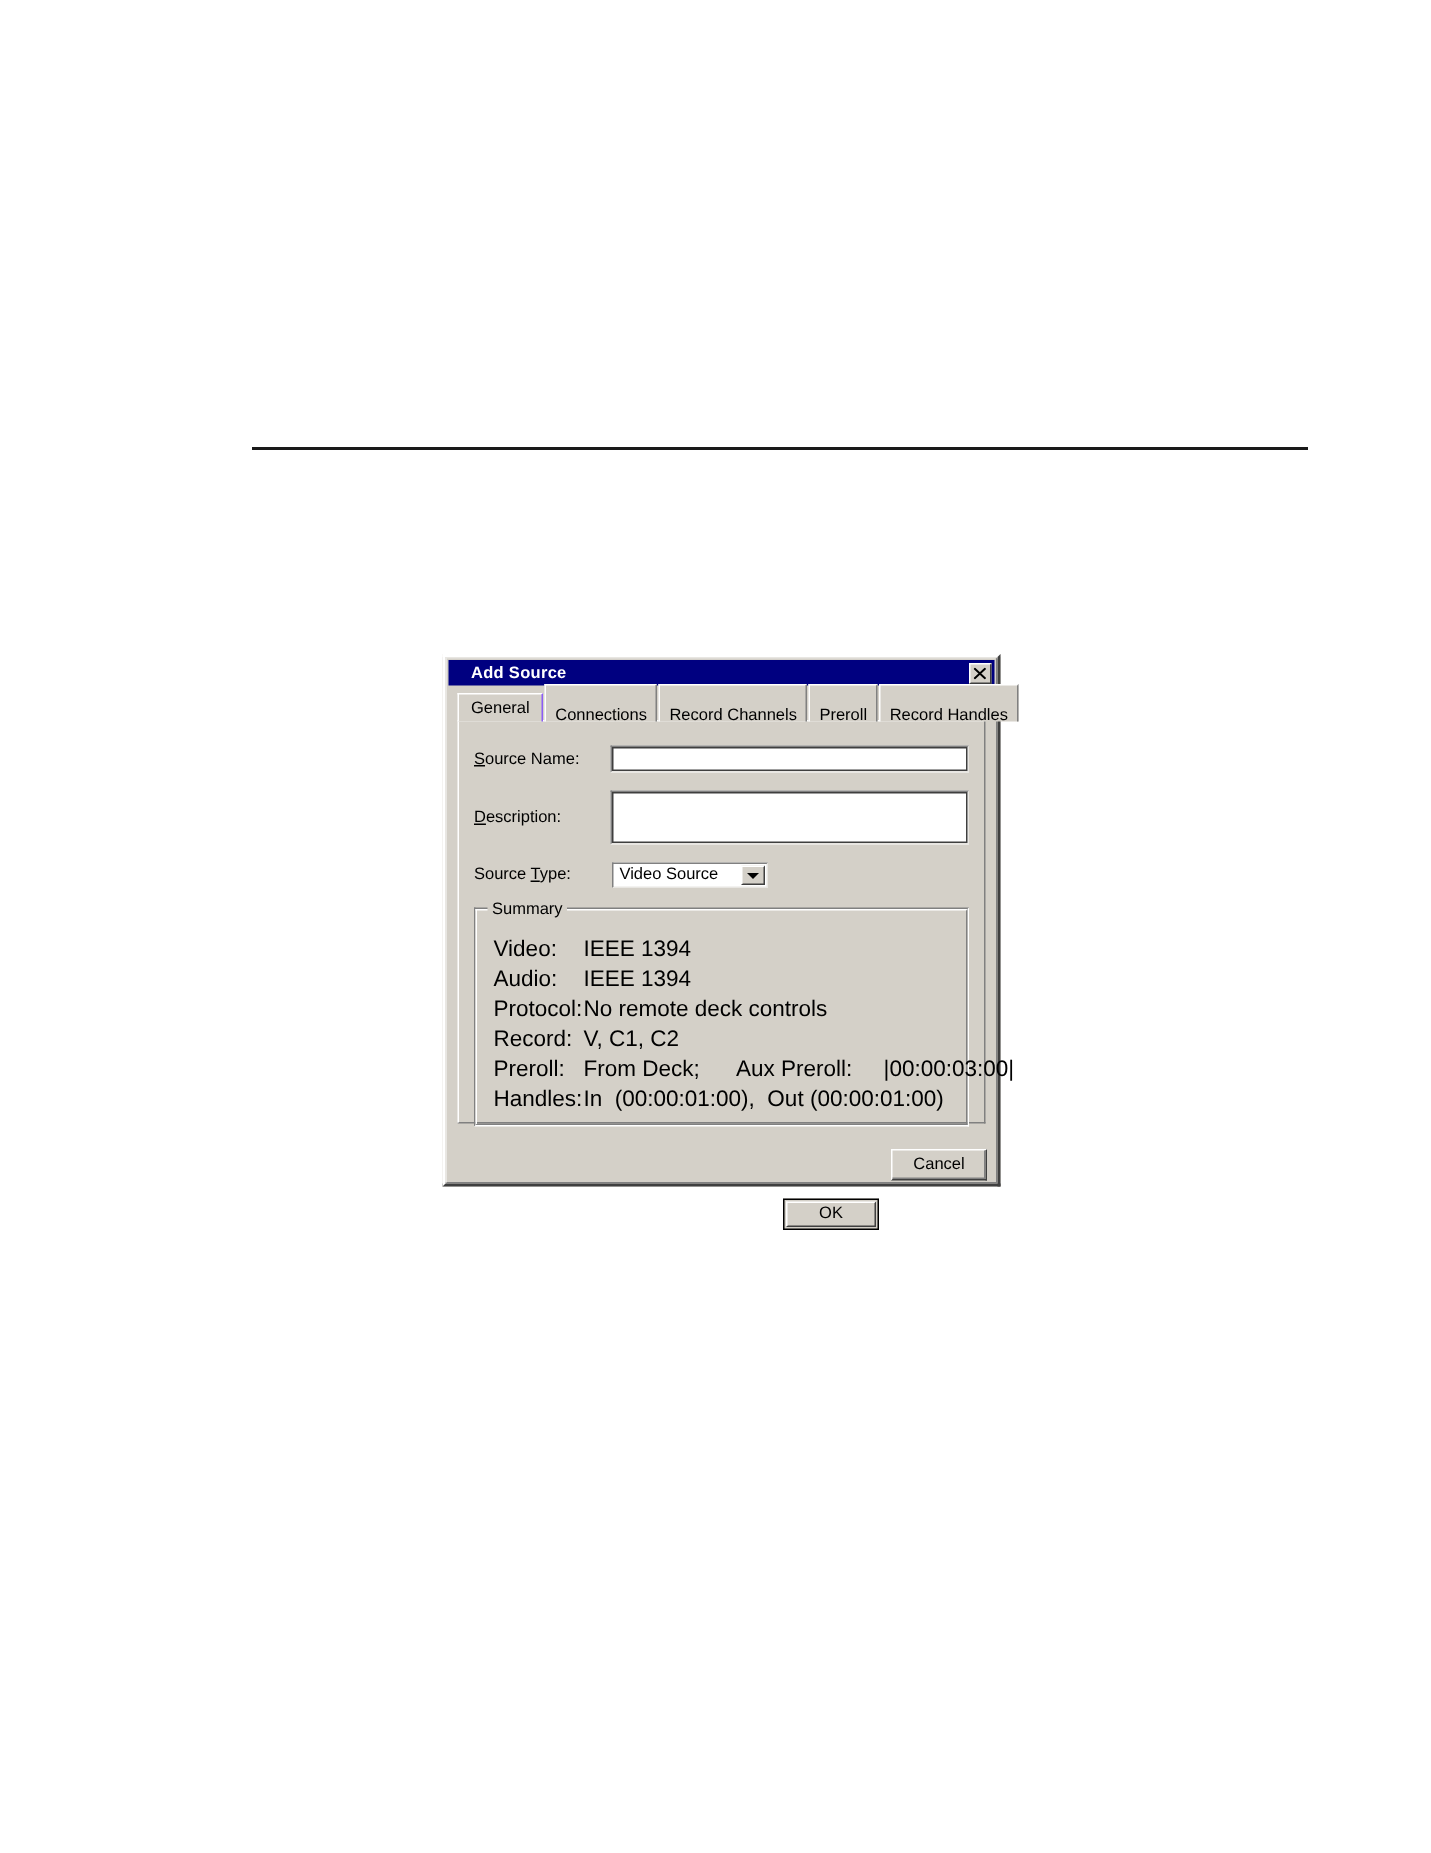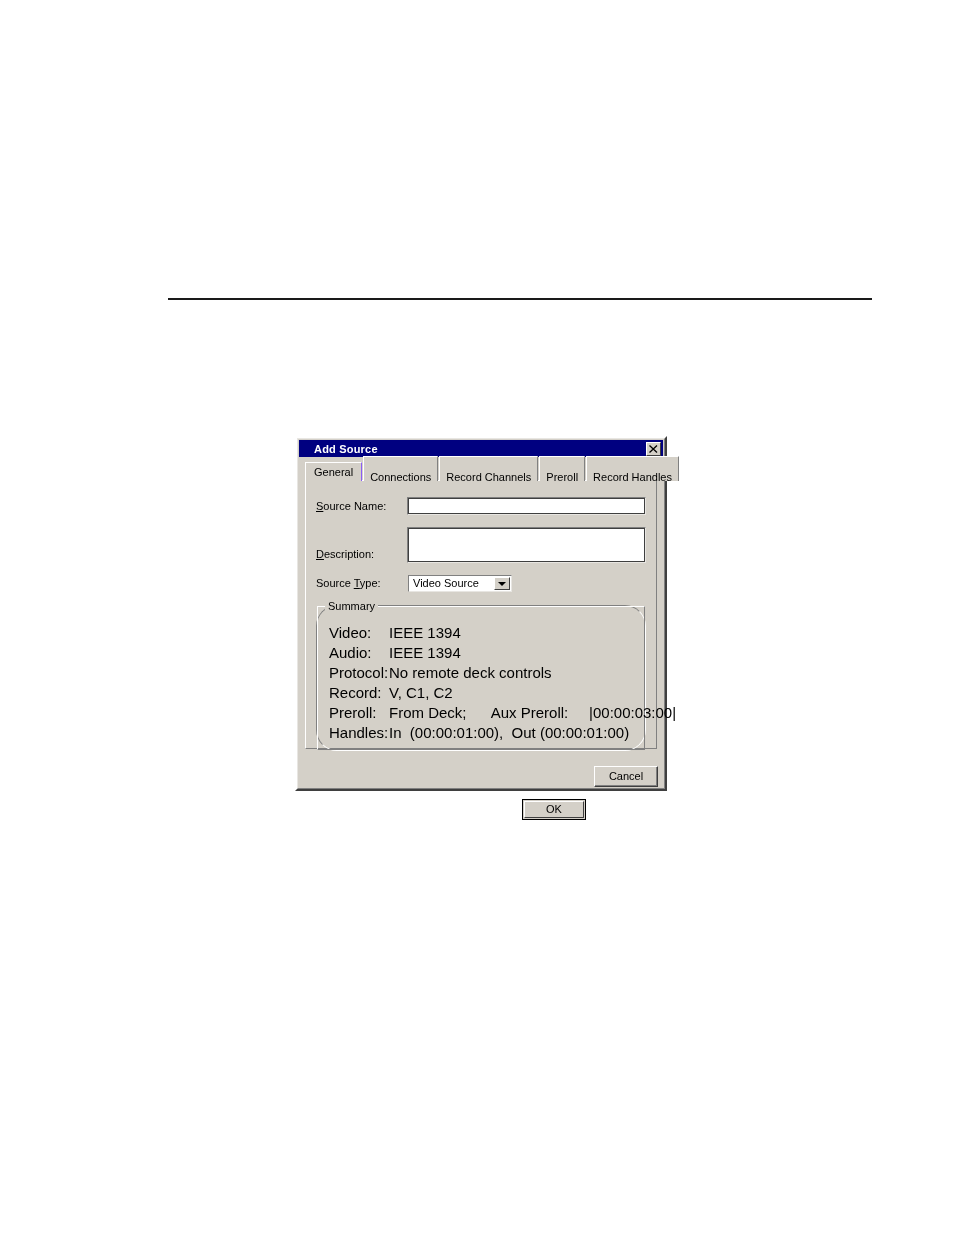--- a/index.html
+++ b/index.html
@@ -138,21 +138,21 @@
     border-right: 1px solid #808080;
     border-bottom: 1px solid #808080;
     box-sizing: border-box;
     z-index: 2;
   }
 
   
   .field-row {
     position: absolute;
     display: flex;
-    align-items: flex-end;
+    align-items: center;
   }
   .field-label {
     font-size: 11px;
     color: #000000;
     white-space: nowrap;
   }
   .field-label u { text-decoration: underline; }
 
   .text-input {
     background: #ffffff;
@@ -213,21 +213,20 @@
   }
 
   
   .groupbox {
     position: absolute;
     border-top: 1px solid #808080;
     border-left: 1px solid #808080;
     border-right: 1px solid #ffffff;
     border-bottom: 1px solid #ffffff;
     box-sizing: border-box;
-    border-radius: 21px;
   }
   .groupbox-inner {
     position: absolute;
     left: 0; top: 0; right: 0; bottom: 0;
     border-top: 1px solid #ffffff;
     border-left: 1px solid #ffffff;
     border-right: 1px solid #808080;
     border-bottom: 1px solid #808080;
     box-sizing: border-box;
     pointer-events: none;

